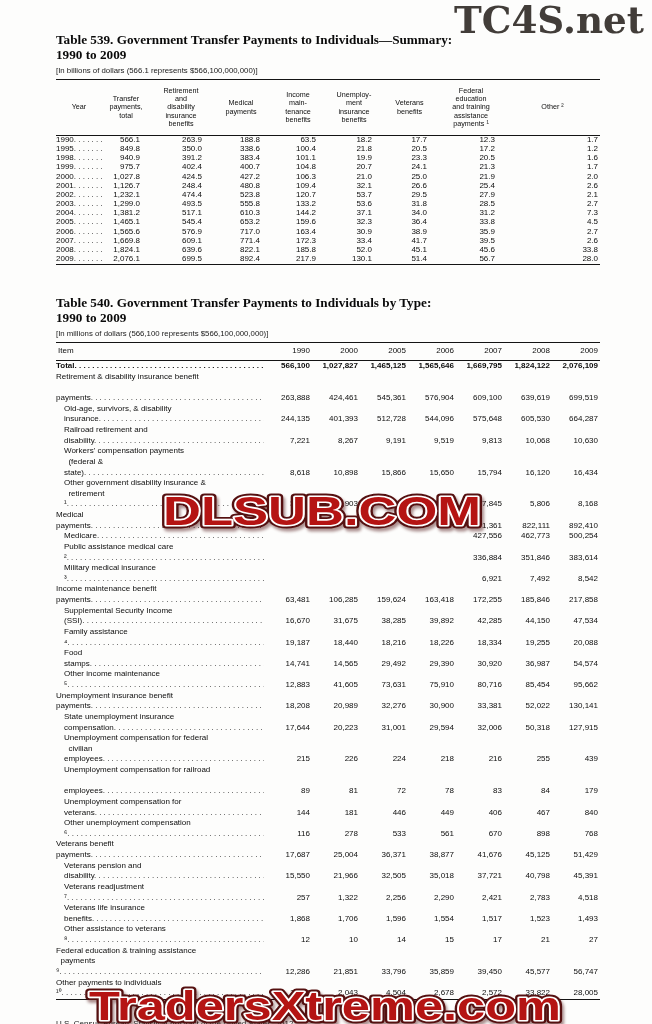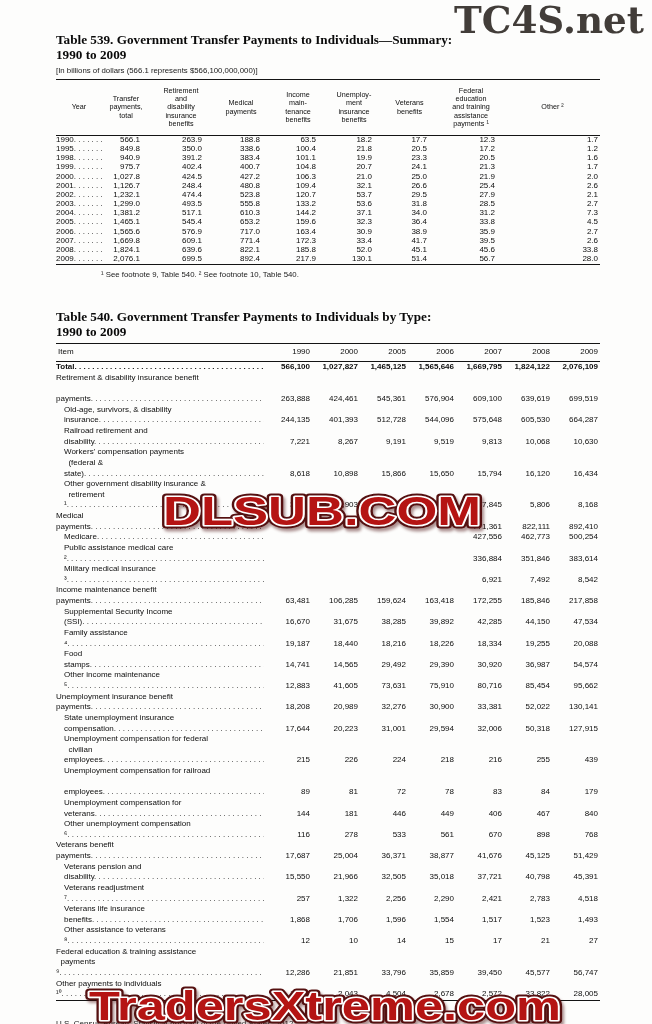--- a/index.html
+++ b/index.html
@@ -258,26 +258,26 @@
               <td class="num">699.5</td>
               <td class="num">892.4</td>
               <td class="num">217.9</td>
               <td class="num">130.1</td>
               <td class="num">51.4</td>
               <td class="num">56.7</td>
               <td class="num">28.0</td>
             </tr>
           </tbody>
       </table>
-      <div class="fnote">¹ See footnote 9, Table 540. ² See footnote 10, Table 540.</div>
     </section>
 
     <section class="sec540">
       <h1 class="tbl-title">Table 540. Government Transfer Payments to Individuals by Type:
 1990 to 2009</h1>
+      <div class="unit">[In millions of dollars (566,100 represents $566,100,000,000)]</div>
       <table class="dtable t540">
         <colgroup>
           <col style="width:208px">
             <col style="width:48px">
             <col style="width:48px">
             <col style="width:48px">
           <col style="width:48px">
             <col style="width:48px">
             <col style="width:48px">
             <col style="width:48px">

